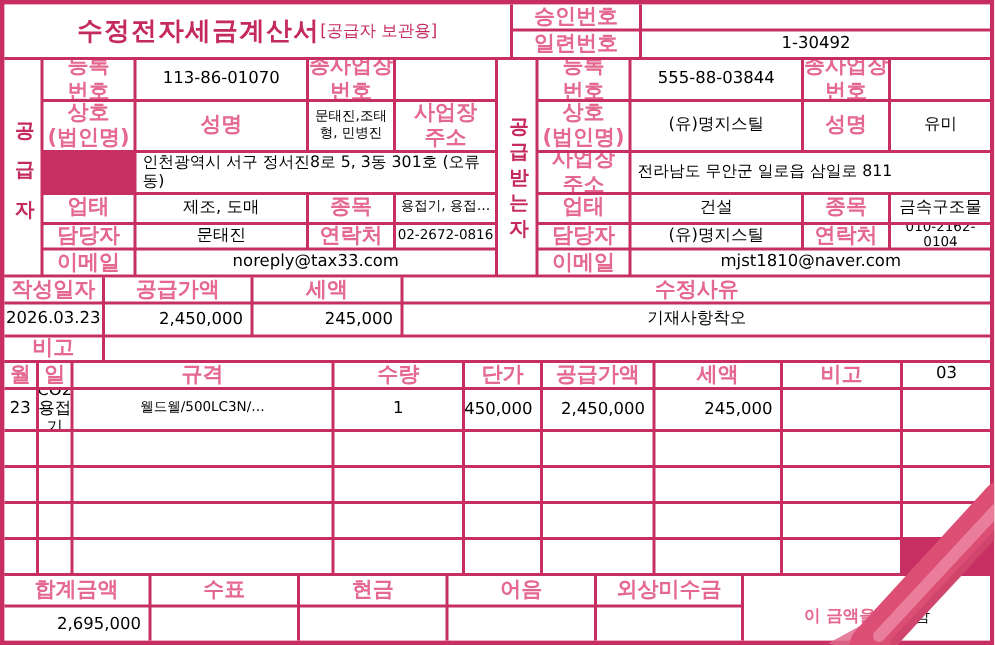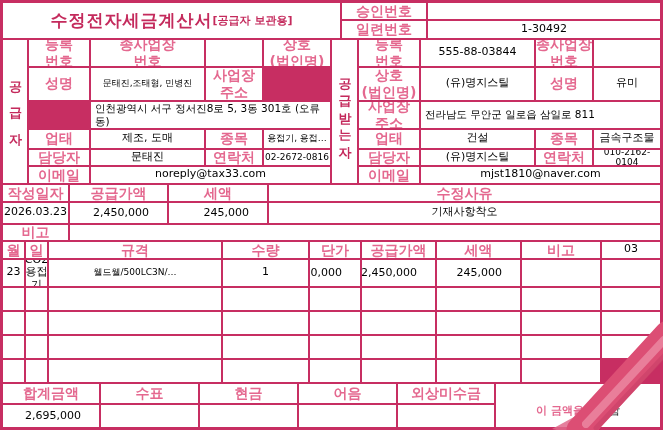--- a/index.html
+++ b/index.html
@@ -12,29 +12,29 @@
   body{background:#fff;font-family:"DejaVu Sans","Liberation Sans",sans-serif}
   .page{position:relative;width:663px;height:430px;background:#fff;overflow:hidden}
   .doc{position:absolute;inset:0;border:3px solid var(--bc);display:flex;flex-direction:column}
 
   .sec{display:grid;gap:2px;background:var(--bc);border-bottom:2px solid var(--bc)}
   .sec:last-child{border-bottom:none}
 
   .c{background:#fff;display:flex;align-items:center;justify-content:center;overflow:hidden;text-align:center}
   .lbl{color:var(--lbl);font-size:14px;line-height:1.15;white-space:pre-line;font-weight:bold}
   .val{color:var(--ink);font-size:11px;line-height:1.15}
-  .num{justify-content:flex-end;padding-right:18px;color:var(--ink);font-size:11px}
+  .num{justify-content:flex-end;padding-right:5px;color:var(--ink);font-size:11px}
   .small{font-size:9px}
   .left{justify-content:flex-start;text-align:left;padding-left:4px;font-size:10.5px}
 
   
   .top{height:37px;grid-template-columns:337px 84px 1fr;grid-template-rows:1fr 1fr}
   .titlecell{grid-row:1/3;gap:0}
   .tmain{font-size:17px;font-weight:bold;color:var(--ttl);letter-spacing:1px}
-  .tsub{font-size:11px;color:var(--ttl);font-weight:bold}
+  .tsub{font-size:11px;color:var(--ttl);font-weight:normal}
 
   
   .parties{height:146px;grid-template-columns:24px 301px 25px 1fr}
   .strip{color:var(--ttl);font-weight:bold;font-size:13px;writing-mode:vertical-lr;text-orientation:upright}
   .strip-sup{letter-spacing:13px}
   .strip-buy{letter-spacing:4px}
   .ptable{display:grid;gap:2px;background:var(--bc);
           grid-template-columns:60px 113px 56px 1fr;
           grid-template-rows:26px 32px 26px 18px 15px 1fr}
   .span3{grid-column:2/5}
@@ -70,20 +70,21 @@
       <div class="c lbl">일련번호</div>
       <div class="c val">1-30492</div>
     </div>
 
     <div class="sec parties">
       <div class="c strip strip-sup">공급자</div>
 
       <div class="ptable">
         <div class="c lbl">등록
 번호</div>
+        <div class="c val">113-86-01070</div>
         <div class="c lbl">종사업장
 번호</div>
         <div class="c val"></div>
 
         <div class="c lbl">상호
 (법인명)</div>
         <div class="c lbl">성명</div>
         <div class="c val small">문태진,조태형, 민병진</div>
 
         <div class="c lbl">사업장

